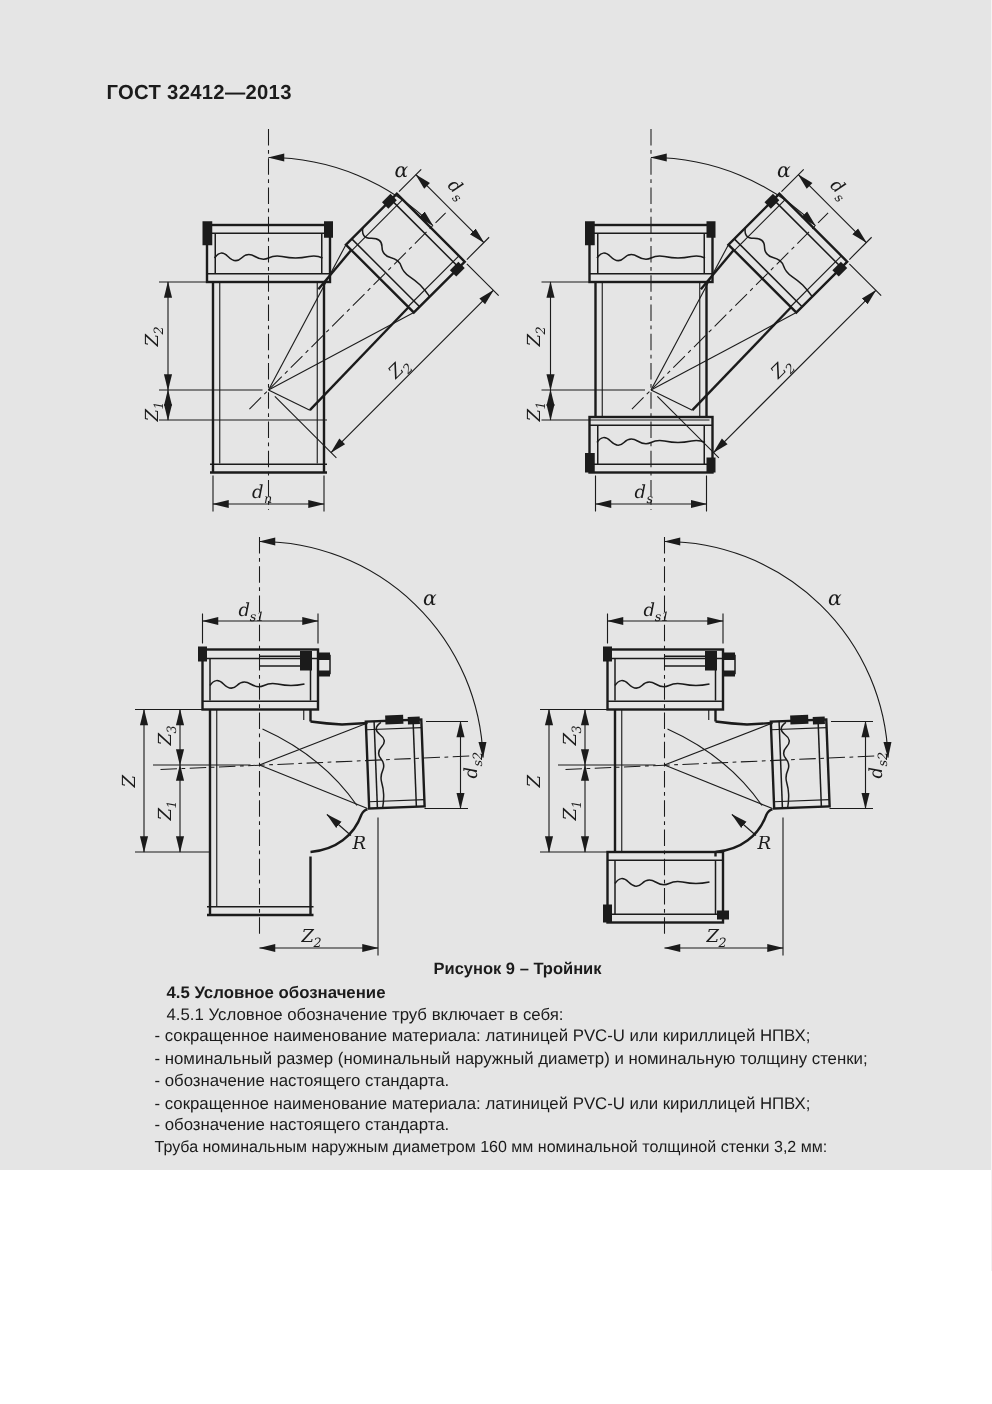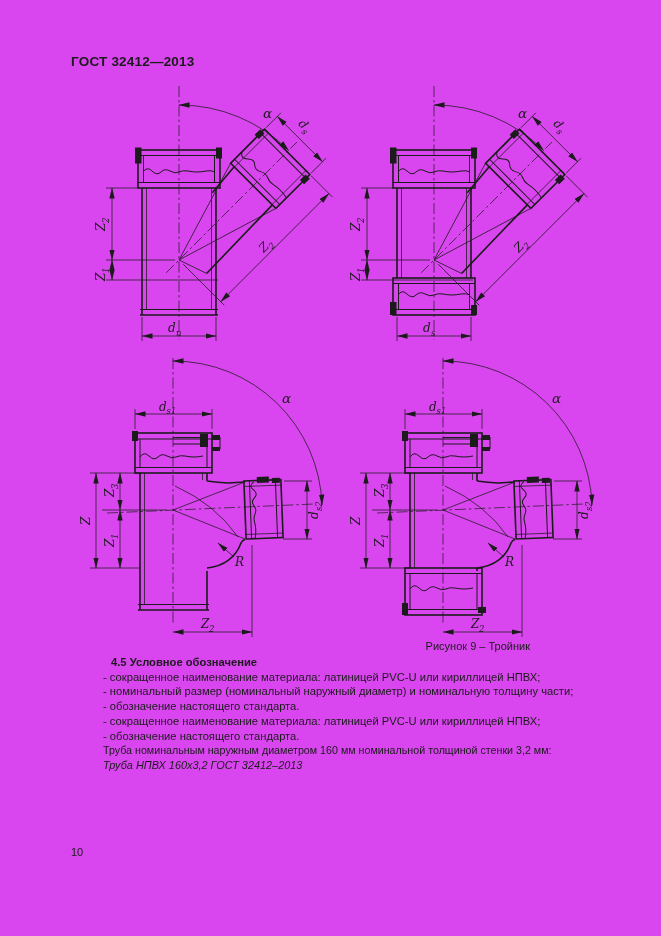--- a/index.html
+++ b/index.html
@@ -1,19 +1,19 @@
 <!DOCTYPE html>
 <html><head>
 <meta charset="utf-8">
 <style>
   html,body{margin:0;padding:0;background:#ffffff;}
-  .page{position:relative;width:661px;height:936px;background:#d946ef;overflow:hidden;
+  .page{position:relative;width:661px;height:780px;background:#e5e5e5;overflow:hidden;
         font-family:"Liberation Sans",sans-serif;color:#1b1b1b;}
   .hdr{position:absolute;left:71px;top:54px;font-size:13.5px;font-weight:bold;letter-spacing:.2px;}
-  .caption{position:absolute;left:160px;top:640px;width:370px;text-align:right;font-size:11px;}
+  .caption{position:absolute;left:160px;top:640px;width:370px;text-align:center;font-size:11px;font-weight:bold;}
   .pagenum{position:absolute;left:71px;top:846px;font-size:11px;}
   .textblock{position:absolute;left:103px;top:655px;width:482px;}
   .textblock p{margin:0;font-size:11.2px;line-height:14.7px;}
   .b{font-weight:bold;}
   .ind{text-indent:8px;}
   .sp{letter-spacing:2.6px;word-spacing:5px;}
   .small{font-size:10.7px !important;}
   .it{font-style:italic;font-size:10.9px !important;}
   svg.draw{position:absolute;overflow:visible;}
   .o{stroke:#1b1b1b;fill:none;stroke-width:1.6px;}
@@ -384,24 +384,24 @@
       <line class="t" x1="111" y1="279" x2="190" y2="279" marker-start="url(#as)" marker-end="url(#ae)"></line>
       <text class="dim" x="139" y="275">Z</text>
       <text class="dimsub" x="147" y="278.5">2</text>
     </g>
   </svg>
 
   <div class="caption">Рисунок 9 – Тройник</div>
 
   <div class="textblock">
     <p class="b ind">4.5 Условное обозначение</p>
+    <p class="ind">4.5.1 Условное обозначение труб включает в себя:</p>
     <p>- сокращенное наименование материала: латиницей PVC-U или кириллицей НПВХ;</p>
-    <p>- номинальный размер (номинальный наружный диаметр) и номинальную толщину части;</p>
+    <p>- номинальный размер (номинальный наружный диаметр) и номинальную толщину стенки;</p>
     <p>- обозначение настоящего стандарта.</p>
     <p>- сокращенное наименование материала: латиницей PVC-U или кириллицей НПВХ;</p>
     <p>- обозначение настоящего стандарта.</p>
     <p class="small">Труба номинальным наружным диаметром 160 мм номинальной толщиной стенки 3,2 мм:</p>
-    <p class="it">Труба НПВХ 160х3,2 ГОСТ 32412–2013</p>
   </div>
 
   <div class="pagenum">10</div>
 
 </div>
 
 </body></html>

